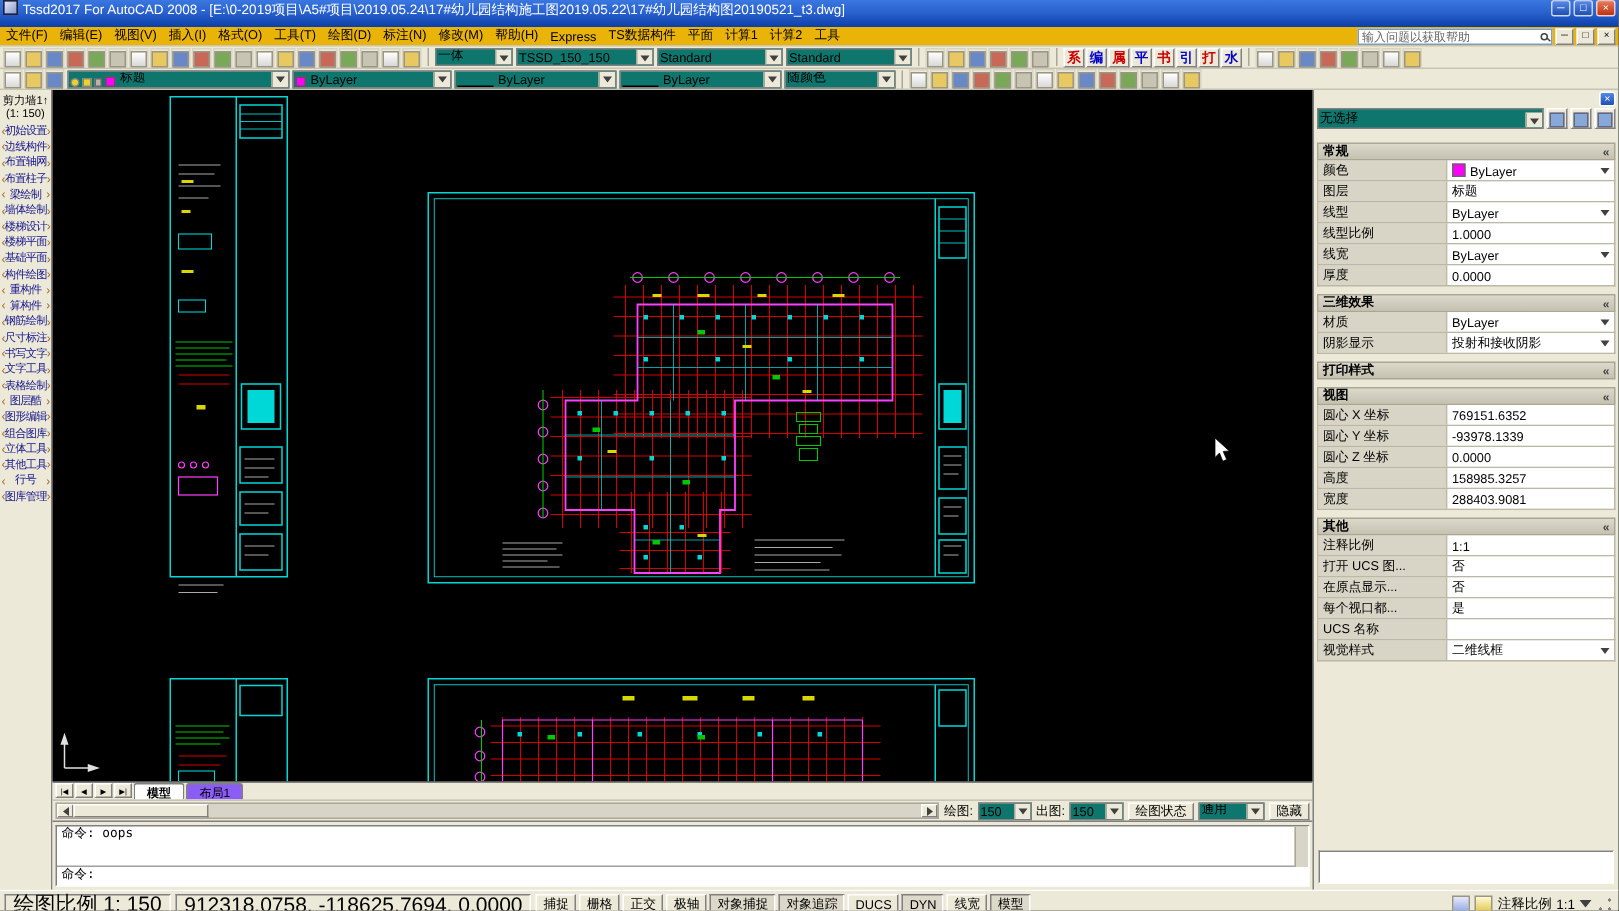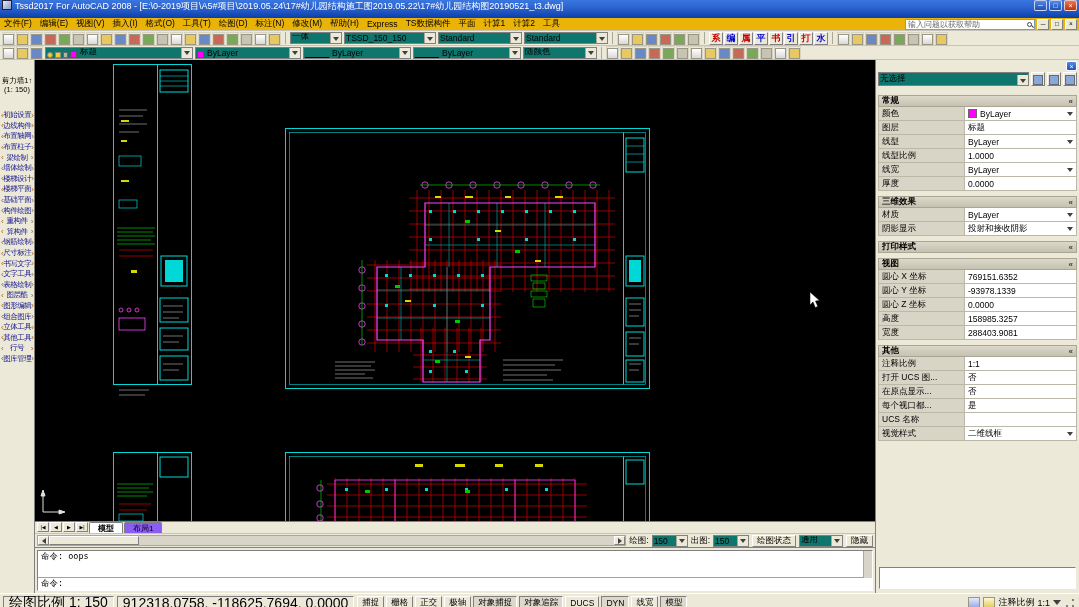--- a/index.html
+++ b/index.html
@@ -51,21 +51,21 @@
   .lln{width:24px;height:1px;background:#000;margin-right:3px;flex:none}
   .chb{width:14px;height:13px;border:1px solid;border-color:#fff #808080 #808080 #fff;background:#ece9d8;
     display:flex;align-items:center;justify-content:center;font-size:9px;font-weight:bold;color:#c00;flex:none}
   .chbs .chb:nth-child(even){color:#00c}
 
   
   .main{display:grid;grid-template-columns:35px 840px 204px;grid-template-rows:461px 12px 14px 46px;height:533px}
 
   
   .palette{grid-row:1/5;grid-column:1;background:#ece9d8;border-right:1px solid #808080;display:flex;flex-direction:column;overflow:hidden}
-  .pal-head{text-align:center;font-size:7.5px;padding:16px 0;line-height:9px;color:#000}
+  .pal-head{text-align:center;font-size:7.5px;padding:2px 0;line-height:9px;color:#000}
   .pal-item{height:10.6px;display:flex;align-items:center;justify-content:space-between;padding:0 1px;
     color:#14148c;font-size:7.5px;letter-spacing:-0.5px;white-space:nowrap;overflow:hidden}
   .pal-item::before{content:'‹';color:#a06820;font-size:8px}
   .pal-item::after{content:'›';color:#a06820;font-size:8px}
 
   
   .canvas{grid-row:1;grid-column:2;background:#000;position:relative;overflow:hidden}
   .canvas svg{position:absolute;left:0;top:0}
 
   

